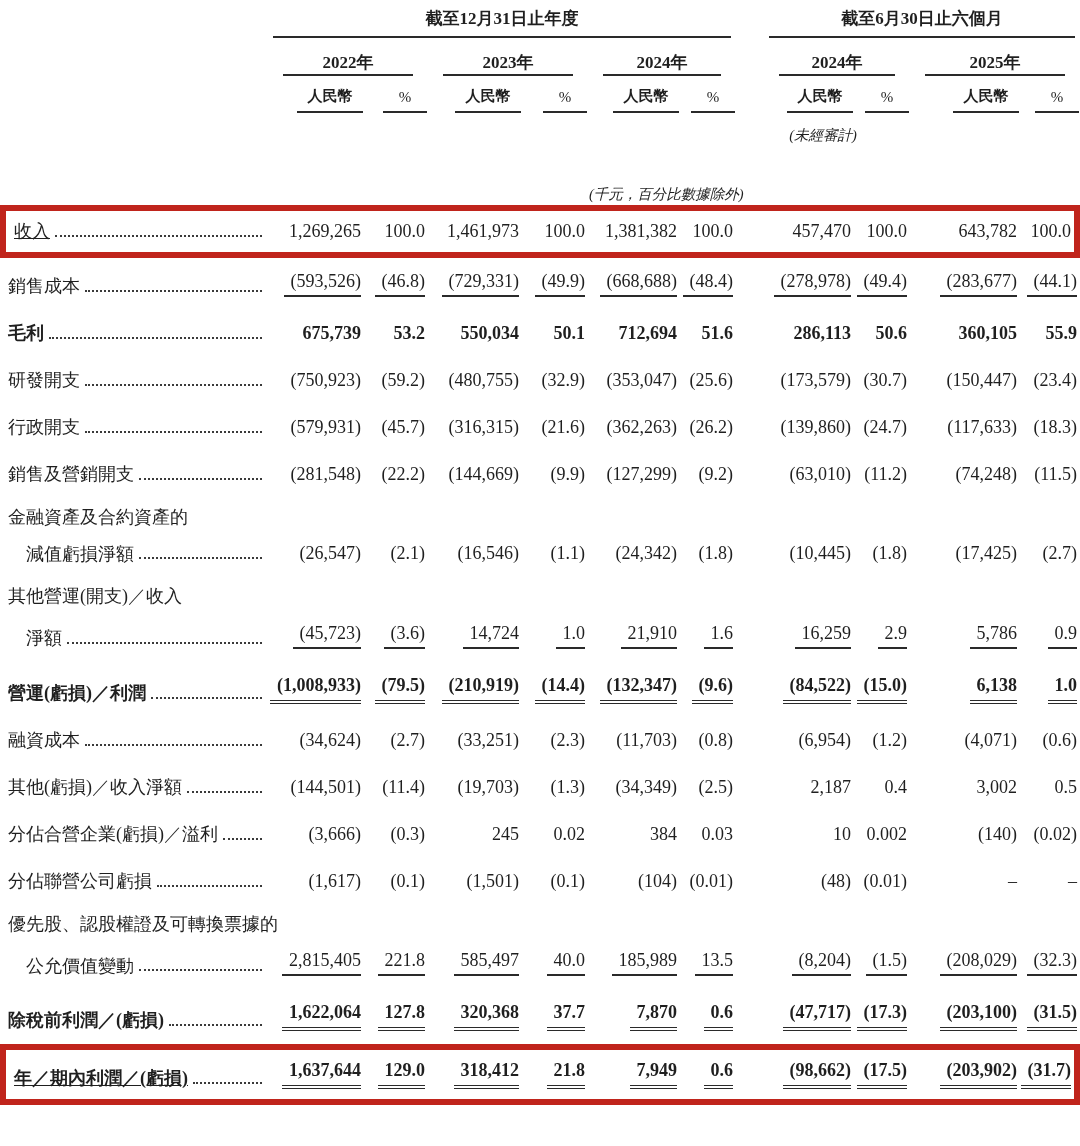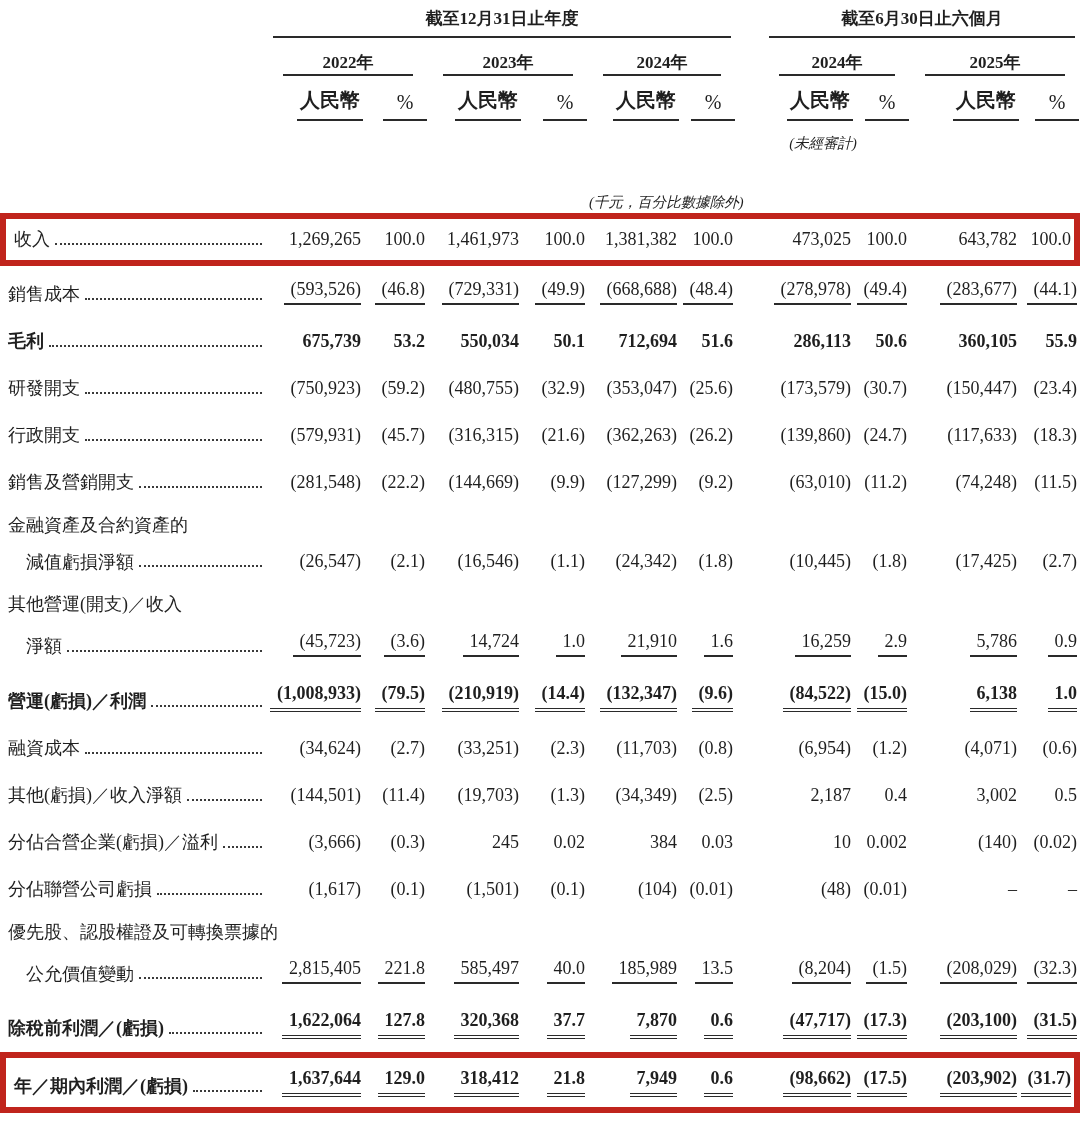--- a/index.html
+++ b/index.html
@@ -34,21 +34,21 @@
   }
   .grp.interim .inner{margin-left:32px;}
   .yr{font-size:17px;padding-top:12px;}
   .yr .inner{
     font-weight:bold;text-align:center;
     border-bottom:2px solid var(--rule);
     margin:0 14px;
     white-space:nowrap;
   }
   .yr.gapleft .inner{margin-left:42px;}
-  .sub{font-size:20px;text-align:right;padding-top:10px;}
+  .sub{font-size:15px;text-align:right;padding-top:10px;}
   .sub .inner{
     display:inline-block;text-align:center;
     border-bottom:2px solid var(--rule);
     padding-bottom:5px;min-width:66px;
     font-weight:bold;white-space:nowrap;
   }
   .sub.pct .inner{min-width:44px;font-weight:normal;}
   .note-row td{padding-top:12px;}
   .note{
     font-style:italic;font-size:14.5px;
@@ -74,21 +74,21 @@
   .val.u1{border-bottom:2px solid var(--rule);padding-bottom:3px;}
   .val.u2{border-bottom:4px double var(--rule);padding-bottom:4px;}
   tr.bold .val,tr.bold .lab-text{font-weight:bold;}
   tr.label-only td{padding-top:9px;padding-bottom:3px;}
   tr.indent .lab-text{padding-left:18px;}
 
   
   tr.hl td{
     border-top:6px solid var(--red);
     border-bottom:6px solid var(--red);
-    padding-top:10px;padding-bottom:10px;
+    padding-top:10px;padding-bottom:10px;text-decoration:underline;
   }
   tr.hl td:first-child{border-left:6px solid var(--red);}
   tr.hl td:last-child{border-right:6px solid var(--red);}
 </style>
 </head>
 <body>
 
 <div class="sheet">
   <table>
     <colgroup>
@@ -165,21 +165,21 @@
               <span class="lab-text">收入</span>
               <span class="dots"></span>
             </div>
           </td>
           <td class="num"><span class="val">1,269,265</span></td>
           <td class="num"><span class="val">100.0</span></td>
           <td class="num"><span class="val">1,461,973</span></td>
           <td class="num"><span class="val">100.0</span></td>
           <td class="num"><span class="val">1,381,382</span></td>
           <td class="num"><span class="val">100.0</span></td>
-          <td class="num"><span class="val">473,025</span></td>
+          <td class="num"><span class="val">457,470</span></td>
           <td class="num"><span class="val">100.0</span></td>
           <td class="num"><span class="val">643,782</span></td>
           <td class="num"><span class="val">100.0</span></td>
         </tr>
         <tr class="">
           <td class="lab">
             <div class="labwrap">
               <span class="lab-text">銷售成本</span>
               <span class="dots"></span>
             </div>

